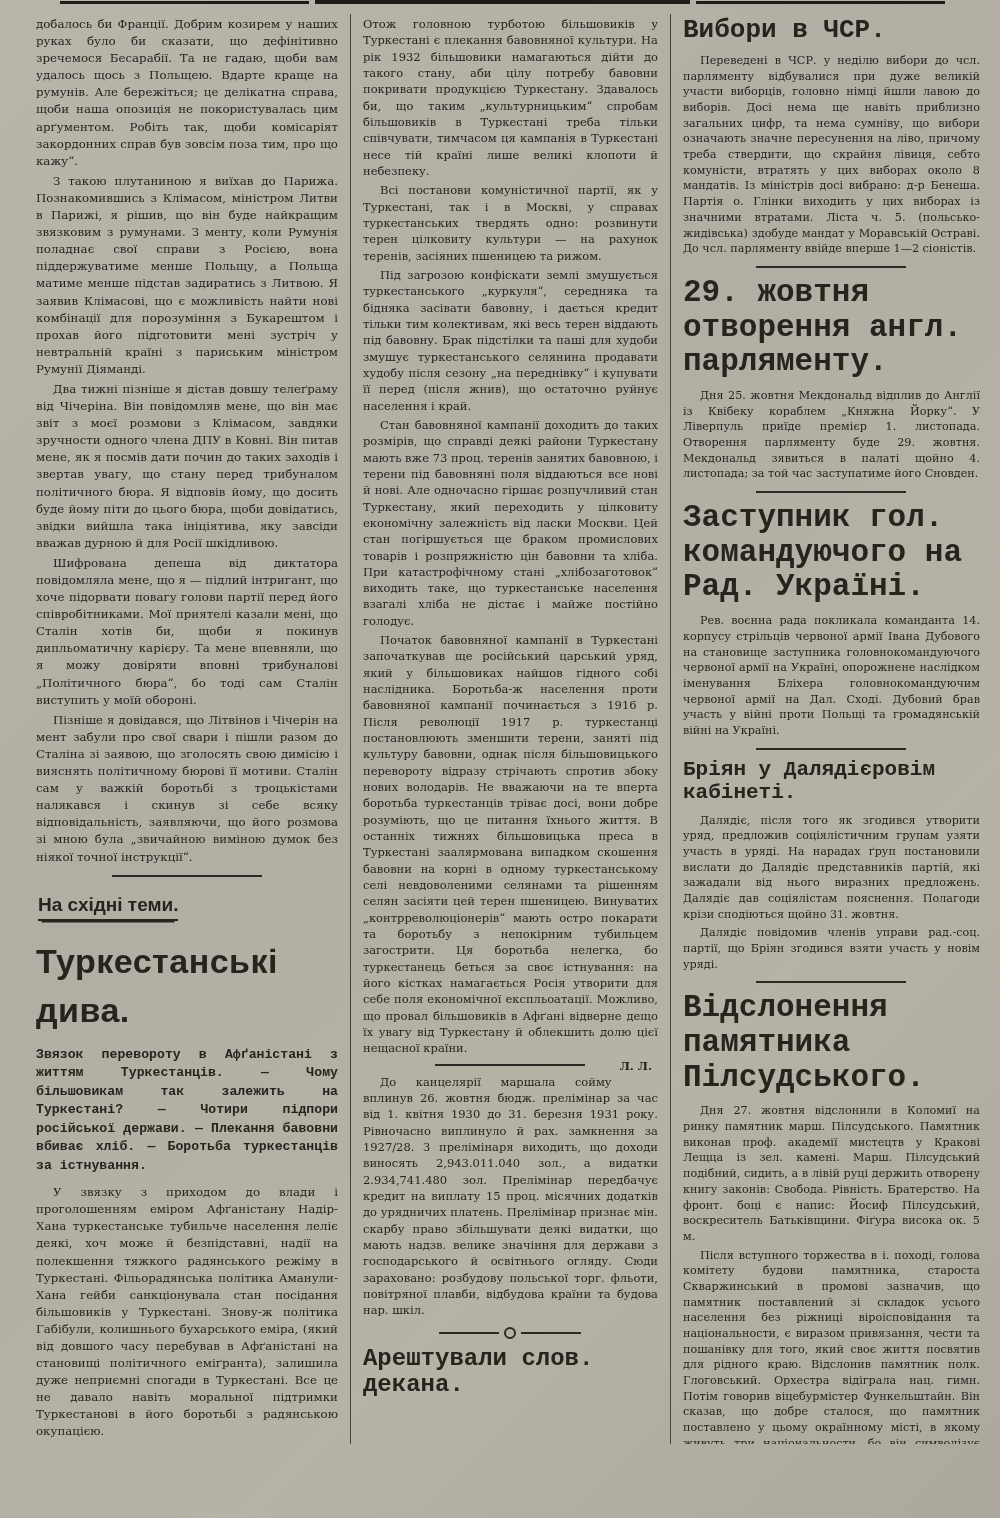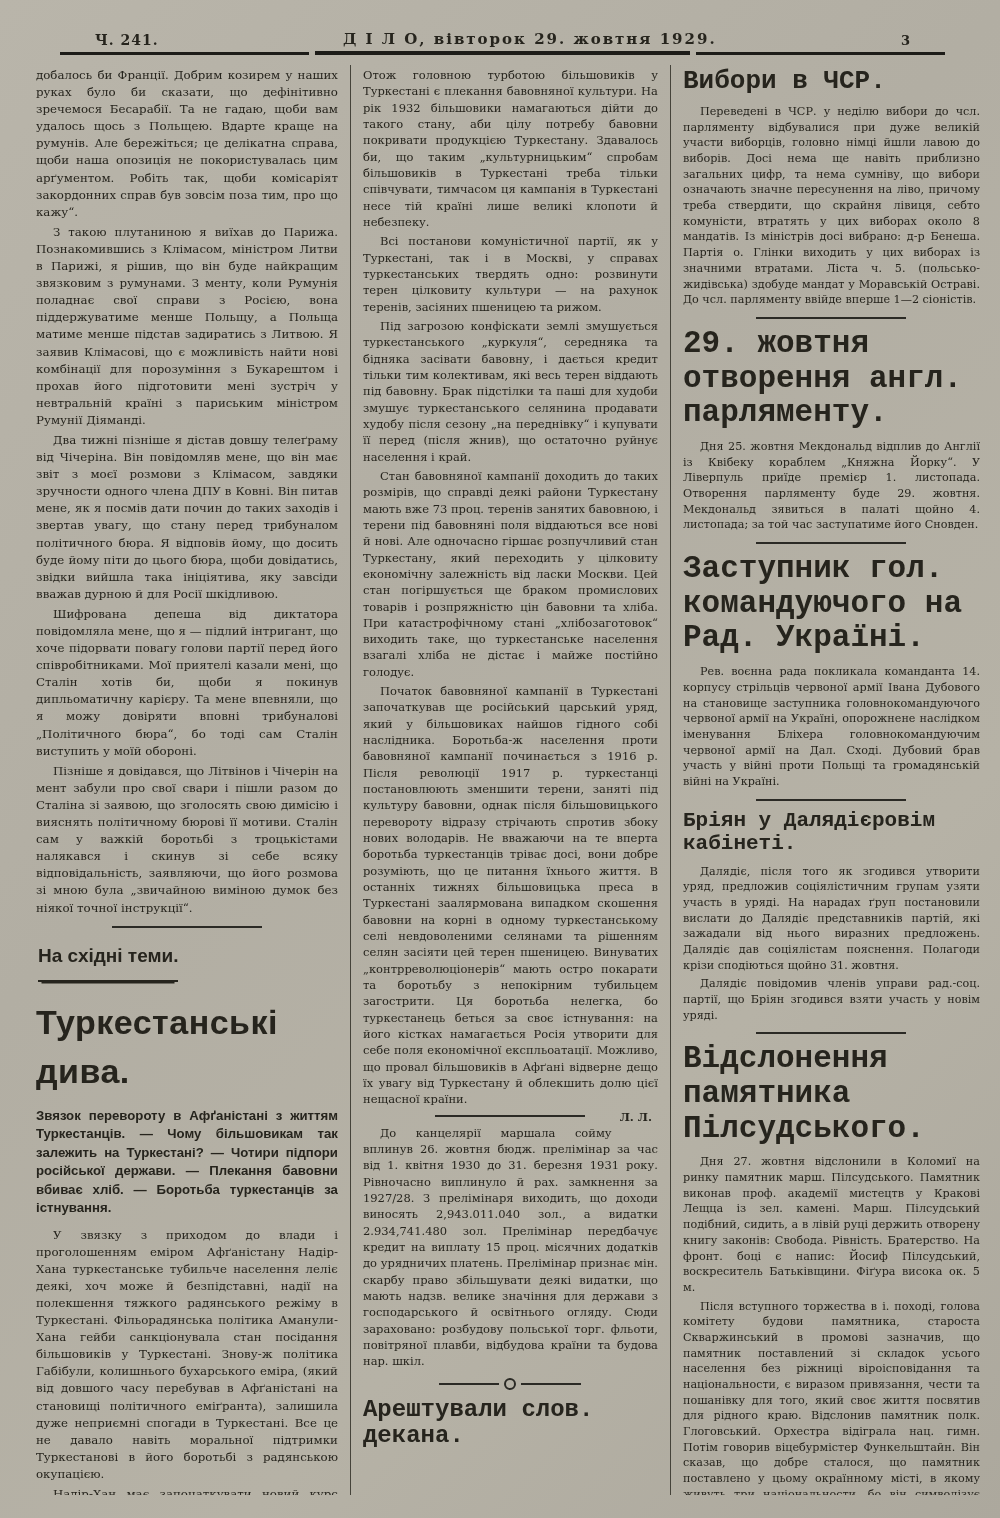--- a/index.html
+++ b/index.html
@@ -29,40 +29,35 @@
   p.b.noind{text-indent:0;}
   .sig{float:right;font-weight:bold;text-indent:0;padding-left:8px;}
   
   .dl{width:150px;height:2px;background:#2b2a25;margin:9px auto 8px;}
   .do{display:flex;align-items:center;justify-content:center;gap:5px;margin:8px auto 7px;}
   .do .l{width:60px;height:2px;background:#2b2a25;}
   .do .o{width:8px;height:8px;border:2px solid #2b2a25;border-radius:50%;}
   
   .kicker{font-family:"Liberation Sans",sans-serif;font-weight:bold;font-size:19px;
     display:inline-block;border-bottom:2px solid #26241d;box-shadow:0 5px 0 -3.5px #26241d;
-    padding-bottom:11px;margin:6px 0 14px 2px;}
+    padding-bottom:1px;margin:6px 0 14px 2px;}
   .headline1{font-family:"Liberation Sans",sans-serif;font-weight:bold;font-size:34px;
     letter-spacing:.5px;margin:2px 0 10px;}
-  .deck{font-family:Liberation Sans, sans-serif;font-weight:bold;font-size:13.2px;
+  .deck{font-family:Liberation Mono, monospace;font-weight:bold;font-size:13.2px;
     line-height:1.4;text-align:justify;margin:0 0 9px;}
   h3.art{font-family:Liberation Mono, monospace;font-weight:bold;text-align:left;
     margin:2px 0 8px;line-height:1.12;}
   .t28{font-size:26px;} .t26{font-size:24px;} .t24{font-size:31px;} .t22{font-size:21px;}
   .clear{clear:both;}
 </style>
 </head>
 <body>
 
 <div class="page">
 
-  <div class="hdr">
-    <span class="issue">Ч. 241.</span>
-    <span class="masthead">Д І Л О,  вівторок 29. жовтня 1929.</span>
-    <span class="pageno">3</span>
-  </div>
   <div class="hdr-rule">
     <div class="seg a"></div>
     <div class="seg b"></div>
     <div class="seg c"></div>
   </div>
 
   <div class="cols">
 
     <div class="col col1">
       <p class="b noind">добалось би Франції. Добрим козирем у наших руках було би сказати, що дефінітивно зречемося Бесарабії. Та не гадаю, щоби вам удалось щось з Польщею. Вдарте краще на румунів. Але бережіться; це делікатна справа, щоби наша опозиція не покористувалась цим арґументом. Робіть так, щоби комісаріят закордонних справ був зовсім поза тим, про що кажу“.</p>

